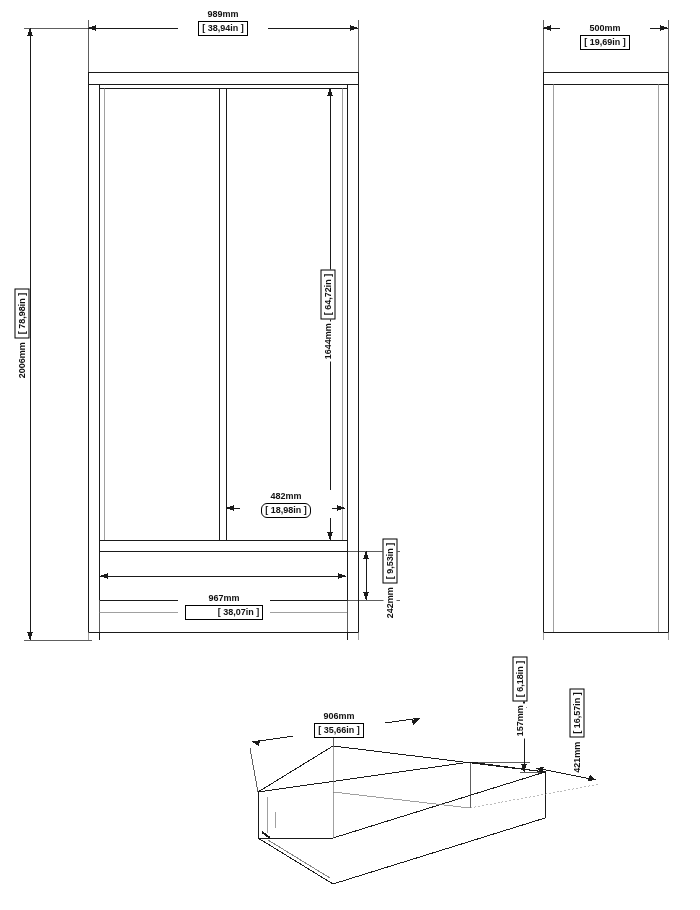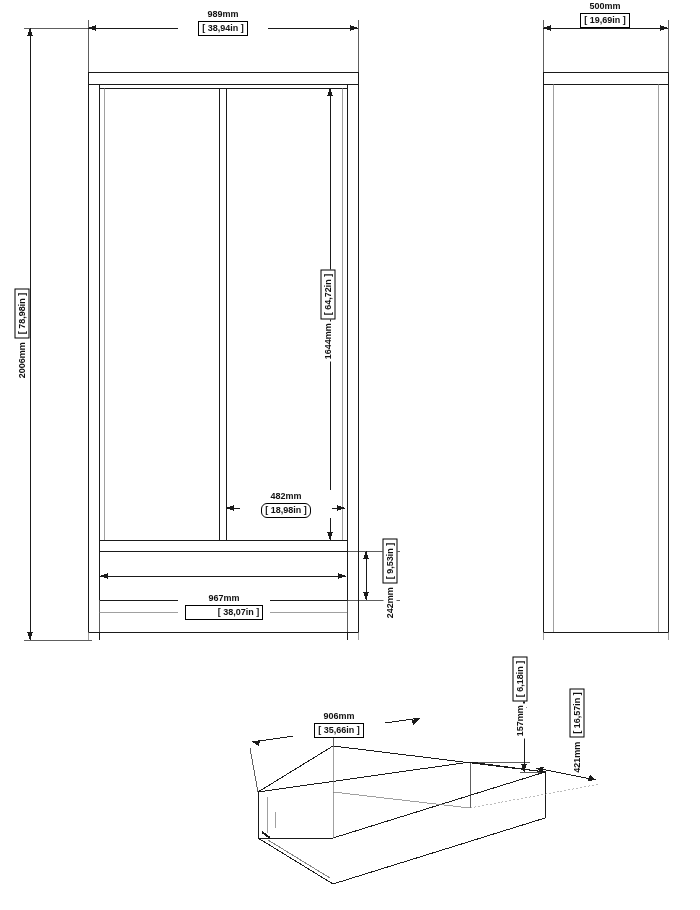--- a/index.html
+++ b/index.html
@@ -173,21 +173,21 @@
 
   <div class="lbl-wrap" style="left:178px; top:8px; width:90px;">
     <div class="dim-label" style="position:relative; left:0; top:0;">
       <span class="mm">989mm</span>
     </div>
     <div class="dim-label boxed" style="position:relative; left:0; top:0;">
       <span class="inch">[ 38,94in ]</span>
     </div>
   </div>
 
-  <div class="lbl-wrap" style="left:560px; top:0; width:90px;">
+  <div class="lbl-wrap" style="left:560px; top:22px; width:90px;">
     <div class="dim-label" style="position:relative;">
       <span class="mm">500mm</span>
     </div>
     <div class="dim-label boxed" style="position:relative;">
       <span class="inch">[ 19,69in ]</span>
     </div>
   </div>
 
   <div class="rot-90" style="position:absolute; left:-38px; top:327px; width:120px;">
     <div style="display:flex; flex-direction:row; align-items:center; justify-content:center; gap:2px;">

